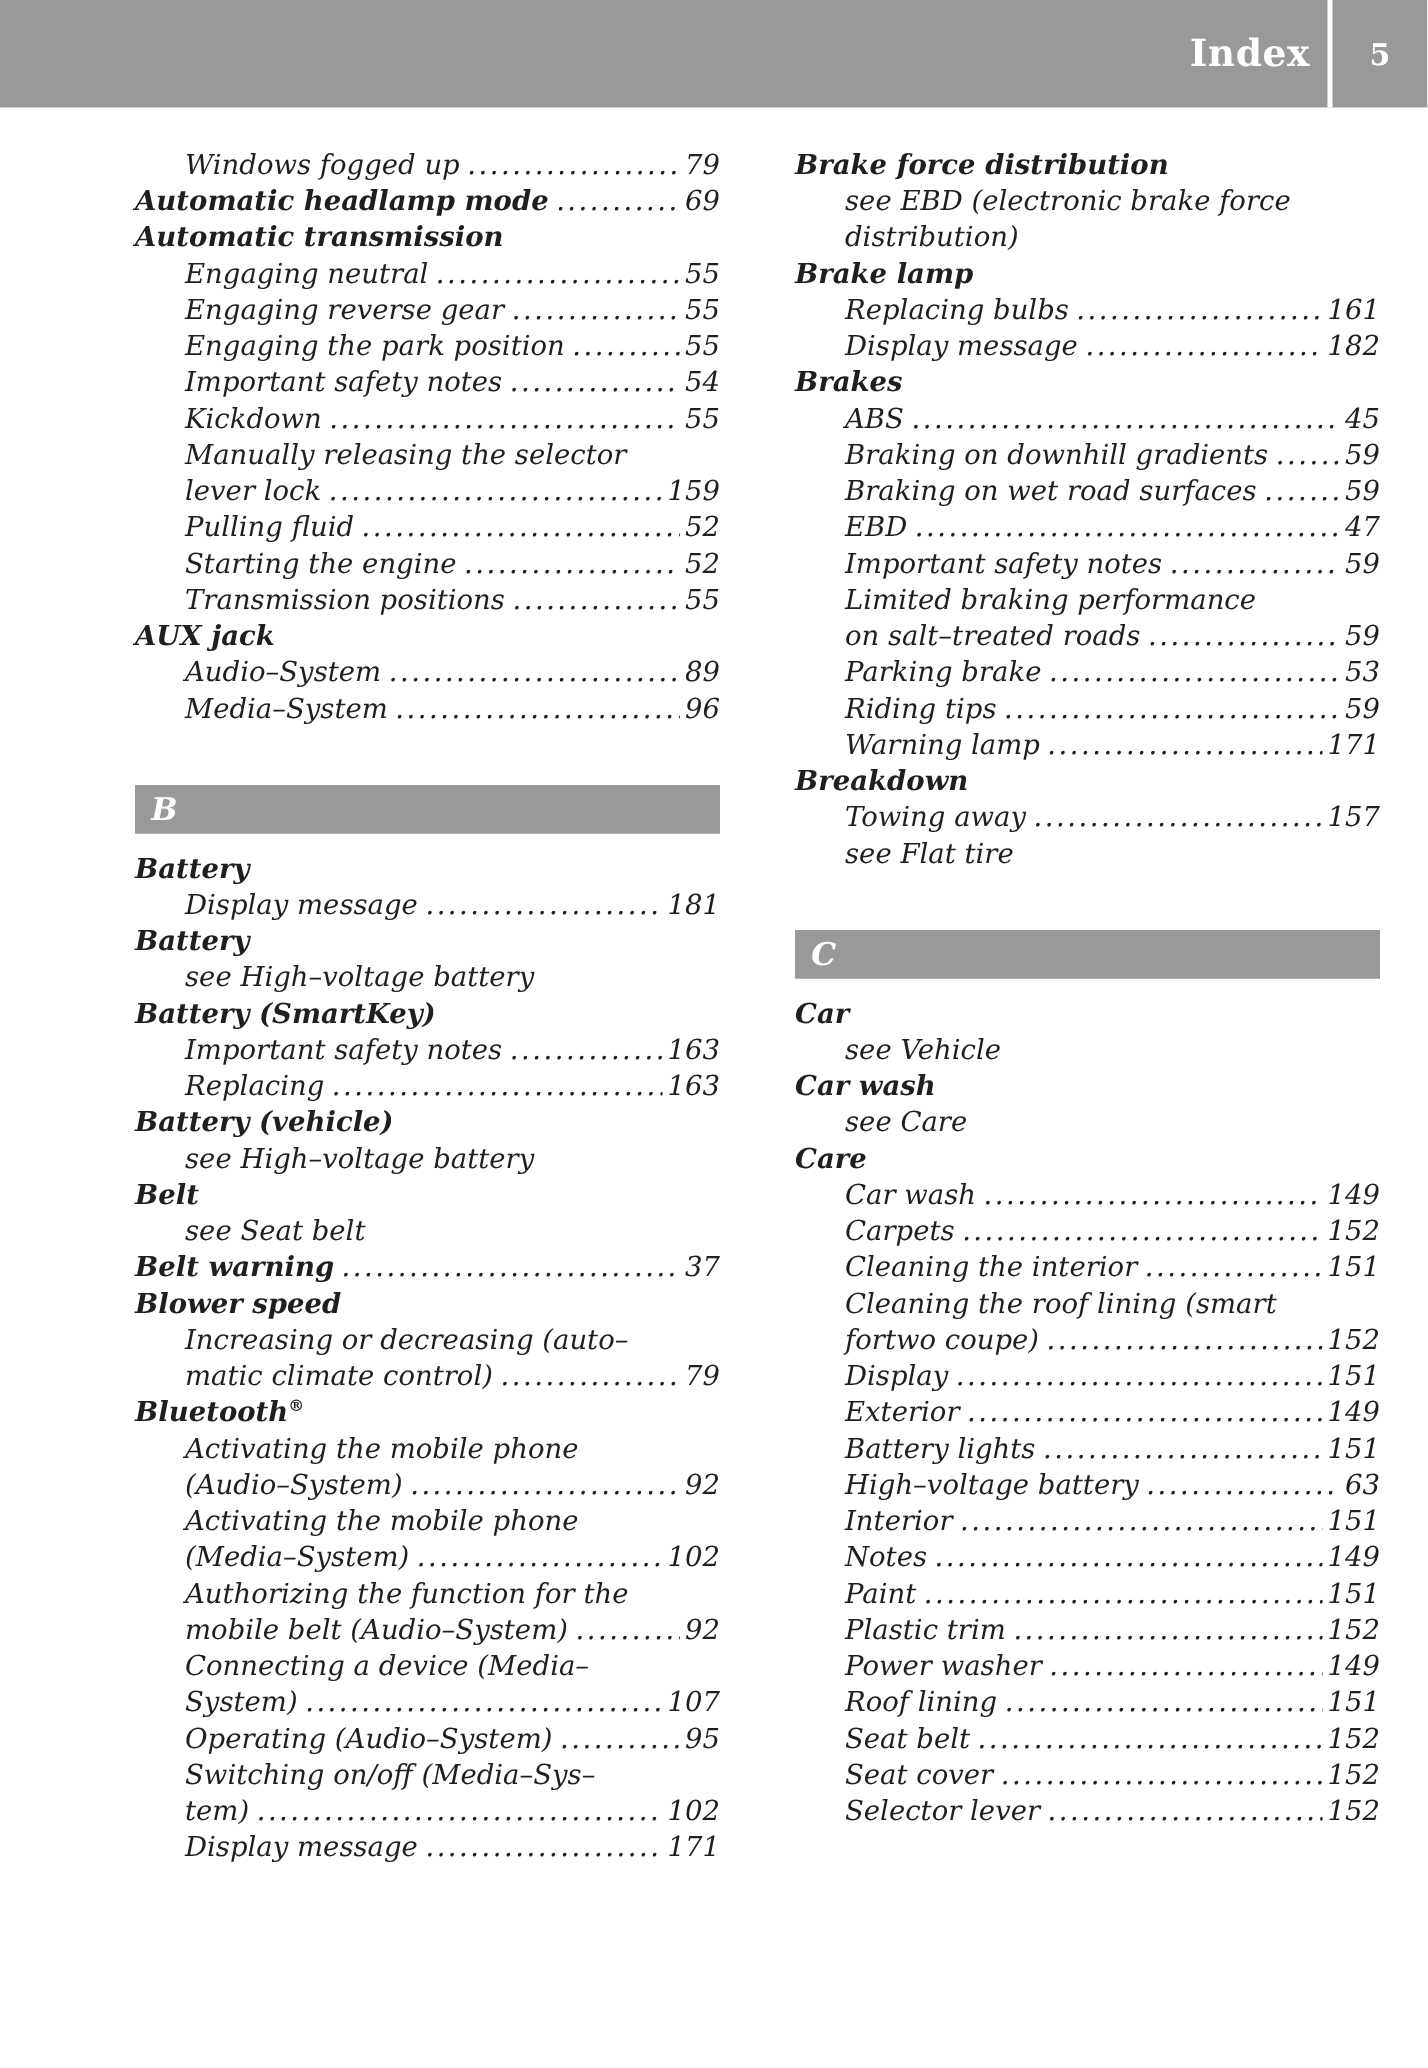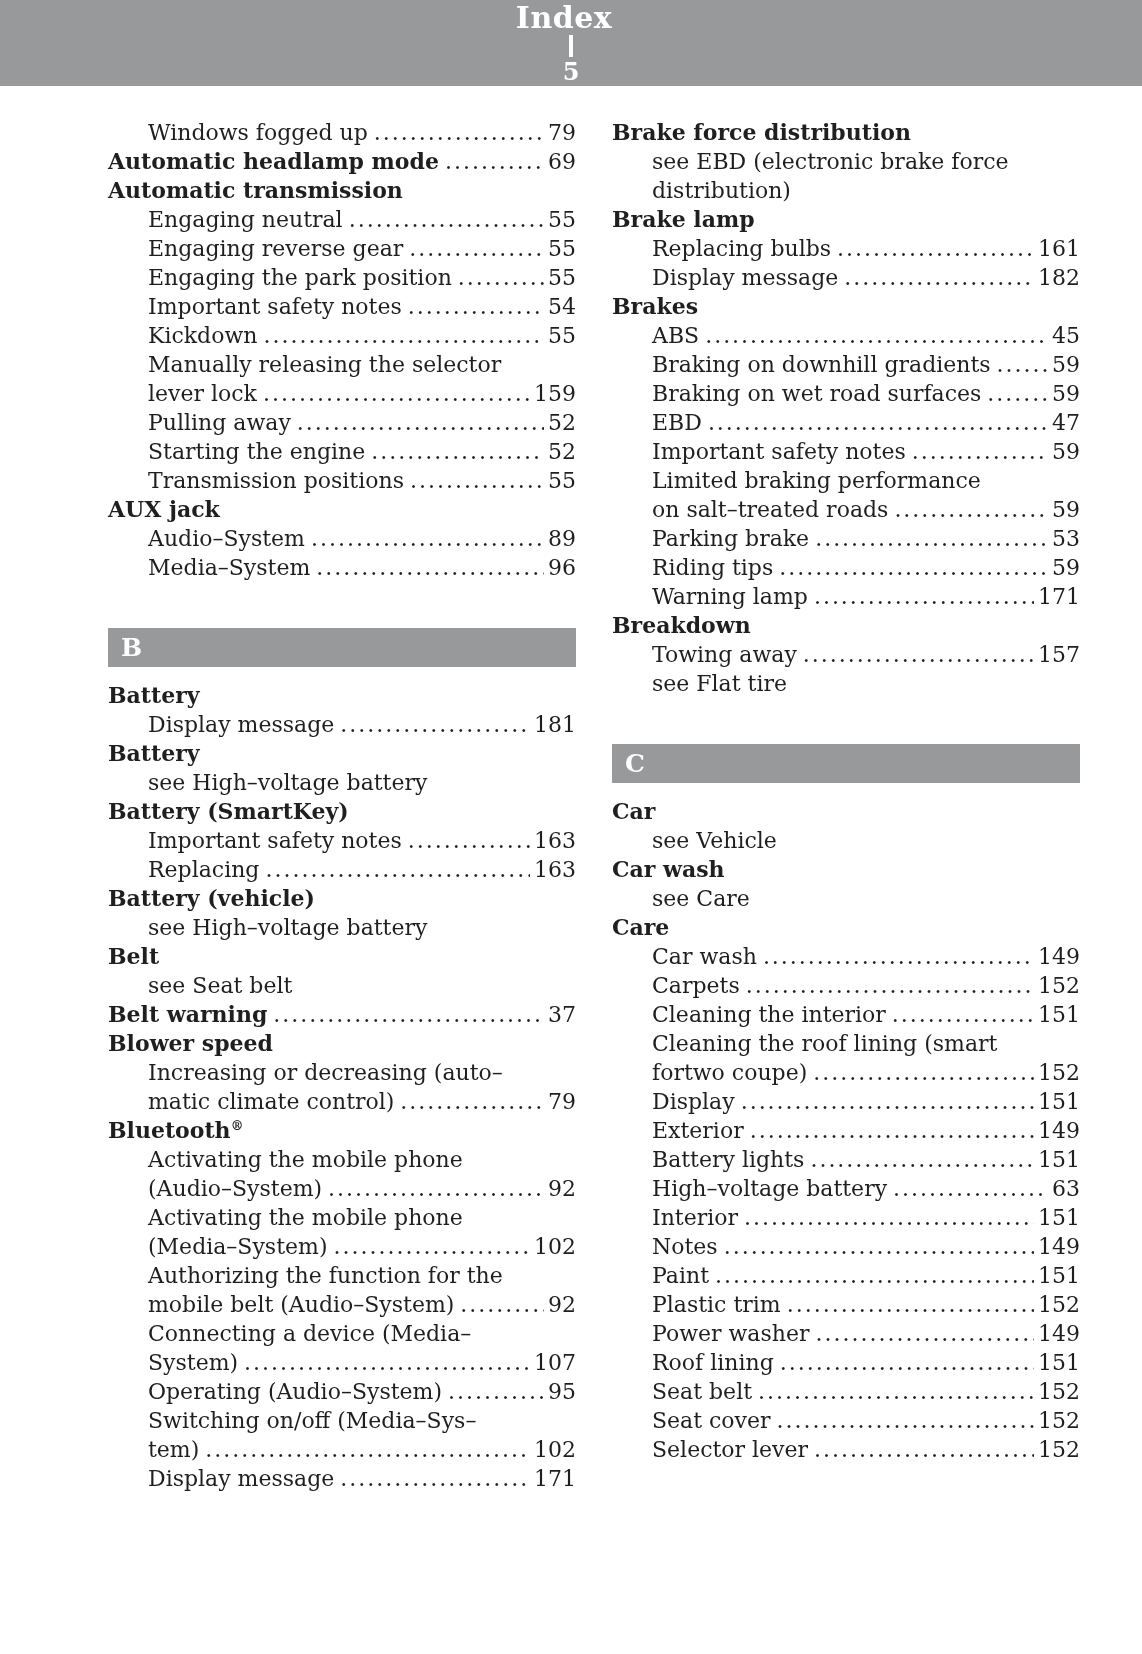--- a/index.html
+++ b/index.html
@@ -19,21 +19,20 @@
   }
   .page { width: 1142px; height: 1654px; background: #ffffff; }
 
   
   .header {
     height: 86px;
     background: var(--header-bg);
     display: flex;
     align-items: center;
     justify-content: flex-end;
-    flex-direction: column;
   }
   .header-title {
     color: var(--inverse);
     font-weight: 700;
     font-size: 30px;
     padding-right: 14px;
     letter-spacing: 0.5px;
   }
   .header-divider {
     width: 4px;
@@ -50,24 +49,25 @@
   .header-pagenum {
     color: var(--inverse);
     font-weight: 700;
     font-size: 24px;
   }
 
   
   .columns {
     display: flex;
     padding: 32px 0 0 108px;
-    gap: 36px;
+    gap: 24px;
+    font-style: italic;
   }
   .col { flex: 0 0 462px; max-width: 468px; }
-  .col.right { flex: 0 0 468px; }
+  .col.right { flex: 0 0 468px; margin-left: 36px; }
 
   
   .line {
     display: flex;
     align-items: baseline;
     line-height: 29px;
     font-size: 22px;
     white-space: nowrap;
   }
   .line.bold .label { font-weight: 700; }
@@ -158,21 +158,21 @@
         </div>
         <div class="line indent">
           <span class="label">Manually releasing the selector</span>
         </div>
         <div class="line indent">
           <span class="label">lever lock</span>
           <span class="dots"></span>
           <span class="page-num">159</span>
         </div>
         <div class="line indent">
-          <span class="label">Pulling away</span>
+          <span class="label">Pulling fluid</span>
           <span class="dots"></span>
           <span class="page-num">52</span>
         </div>
         <div class="line indent">
           <span class="label">Starting the engine</span>
           <span class="dots"></span>
           <span class="page-num">52</span>
         </div>
         <div class="line indent">
           <span class="label">Transmission positions</span>

